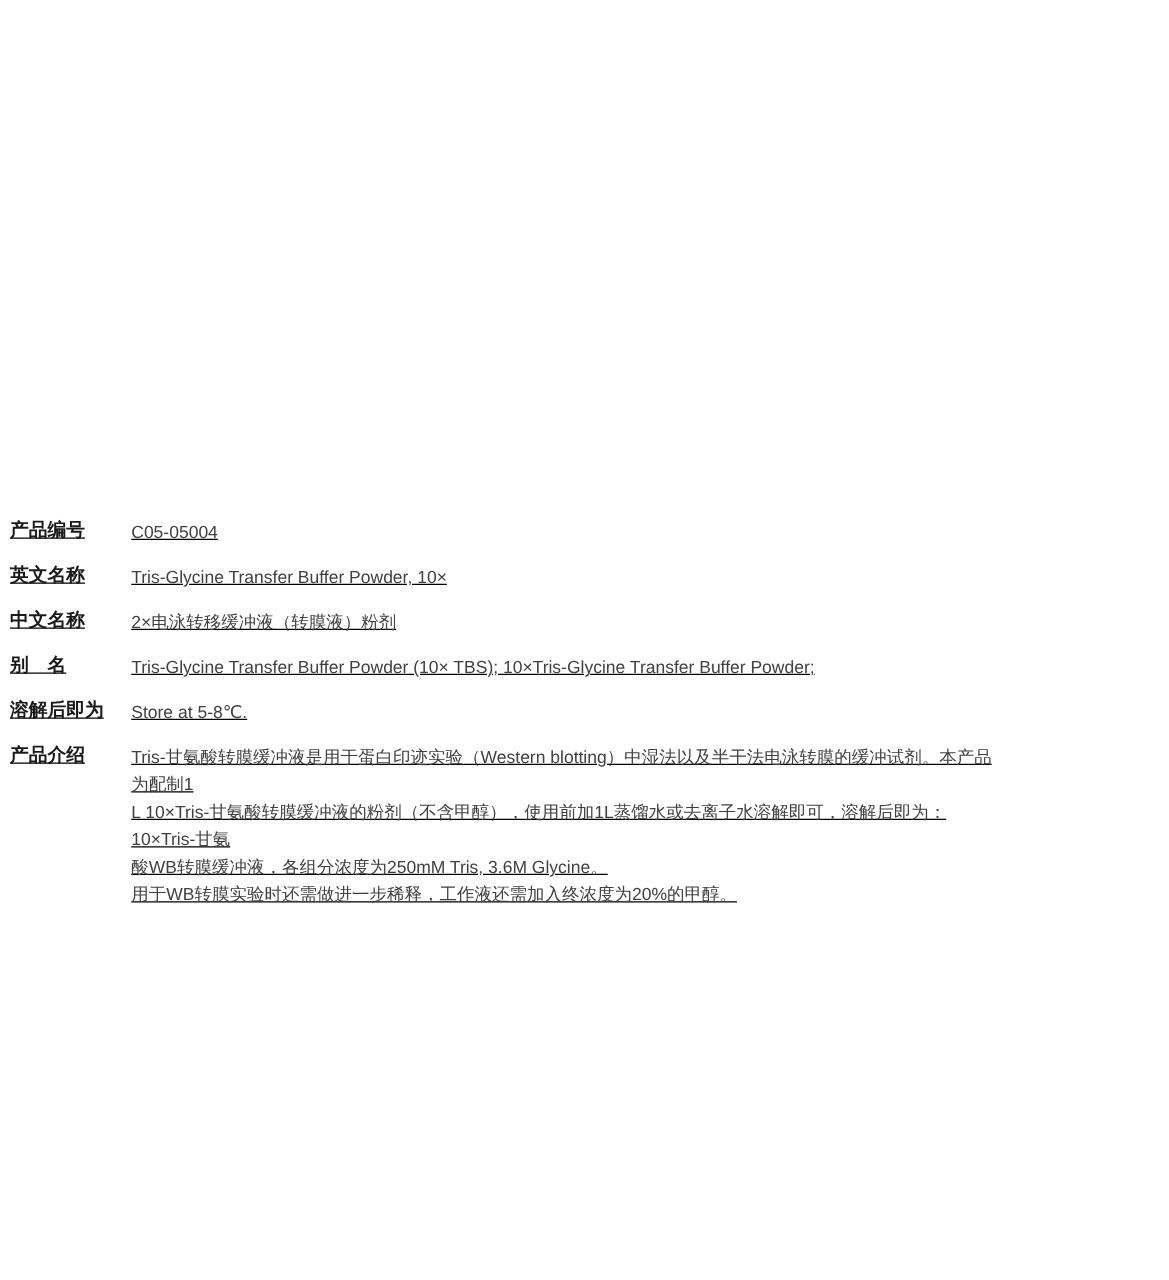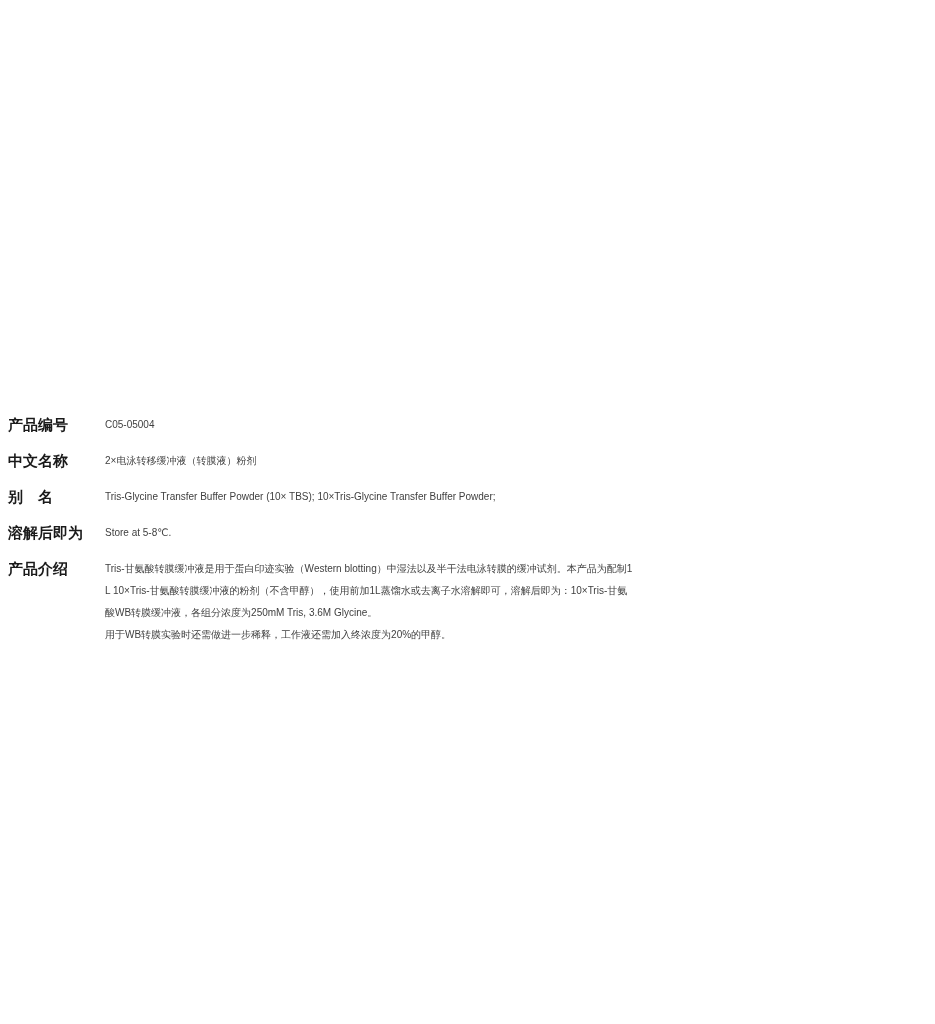--- a/index.html
+++ b/index.html
@@ -12,41 +12,42 @@
     height: 1024px;
     position: relative;
     font-family: "Liberation Sans", "DejaVu Sans", sans-serif;
     overflow: hidden;
   }
   .product-detail {
     position: absolute;
     top: 407px;
     left: 0;
     width: 816px;
+    text-decoration: underline;
   }
   .field-row {
     display: flex;
     align-items: flex-start;
     padding: 10px 0;
   }
   .field-label {
     width: 105px;
     min-width: 105px;
     box-sizing: border-box;
     padding-left: 8px;
     font-size: 15px;
     line-height: 16px;
     font-weight: bold;
     color: #1a1a1a;
     white-space: pre;
   }
   .field-value {
     flex: 1;
     padding-right: 12px;
-    font-size: 10px;
+    font-size: 14px;
     line-height: 16px;
     color: #404040;
   }
   .intro-value .intro-line {
     line-height: 22px;
     margin: 0;
   }
   .intro-value .intro-line:first-child {
     margin-top: -3px;
   }
@@ -54,20 +55,24 @@
 </head>
 <body>
 
 <div class="product-detail">
 
   <div class="field-row">
     <div class="field-label">产品编号</div>
     <div class="field-value">C05-05004</div>
   </div>
 
+  <div class="field-row">
+    <div class="field-label">英文名称</div>
+    <div class="field-value">Tris-Glycine Transfer Buffer Powder, 10×</div>
+  </div>
 
   <div class="field-row">
     <div class="field-label">中文名称</div>
     <div class="field-value">2×电泳转移缓冲液（转膜液）粉剂</div>
   </div>
 
   <div class="field-row">
     <div class="field-label">别　名</div>
     <div class="field-value">Tris-Glycine Transfer Buffer Powder (10× TBS); 10×Tris-Glycine Transfer Buffer Powder;</div>
   </div>

